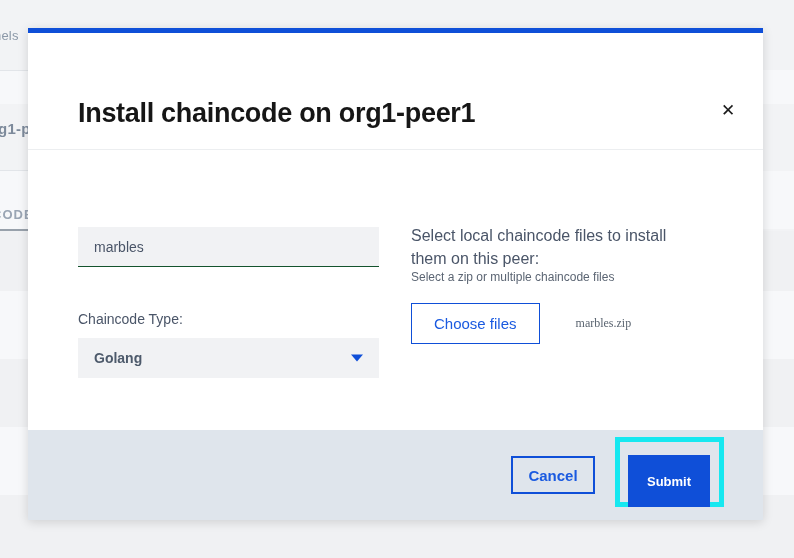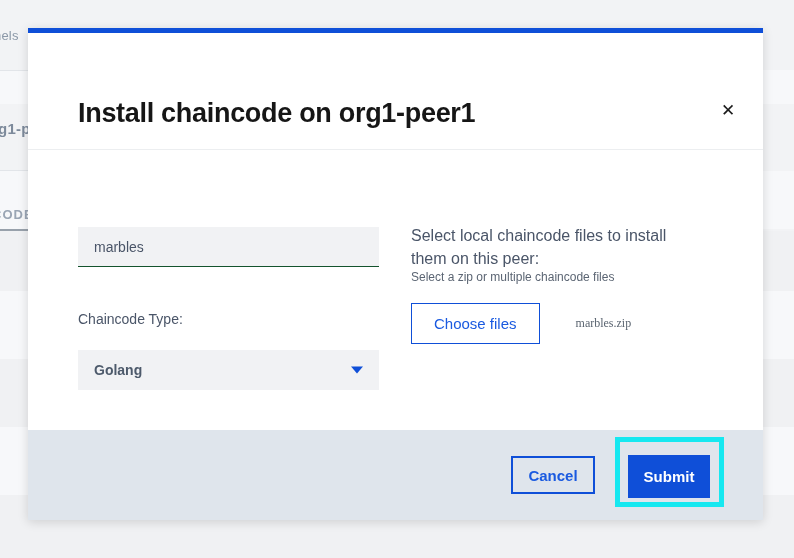--- a/index.html
+++ b/index.html
@@ -134,21 +134,21 @@
   }
   #input-version { margin-top: 40px; }
 
   #type-label {
     margin-top: 44px;
     font-size: 14px;
     color: #4a5568;
   }
   #select-wrap {
     position: relative;
-    margin-top: 23px;
+    margin-top: 11px;
   }
   #select-chaincode-type {
     width: 100%;
     box-sizing: border-box;
     height: 40px;
     background: #f1f2f4;
     border: none;
     padding: 0 34px 0 16px;
     font-size: 14px;
     font-weight: bold;
@@ -238,25 +238,25 @@
     width: 109px;
     height: 70px;
     border: 5px solid #16e8f0;
     box-sizing: border-box;
   }
   #submit-btn {
     position: absolute;
     left: 600px;
     top: 25px;
     width: 82px;
-    height: 43px;
+    height: 52px;
     background: #0f4fd8;
     border: none;
     color: #ffffff;
-    font-size: 15px;
+    font-size: 13px;
     font-weight: bold;
     cursor: pointer;
     font-family: "Liberation Sans", sans-serif;
   }
 </style>
 </head>
 <body>
 
 <div id="bg-page">
   <div class="bg-band" style="top:0;height:70px;background:#f2f3f5;"></div>

